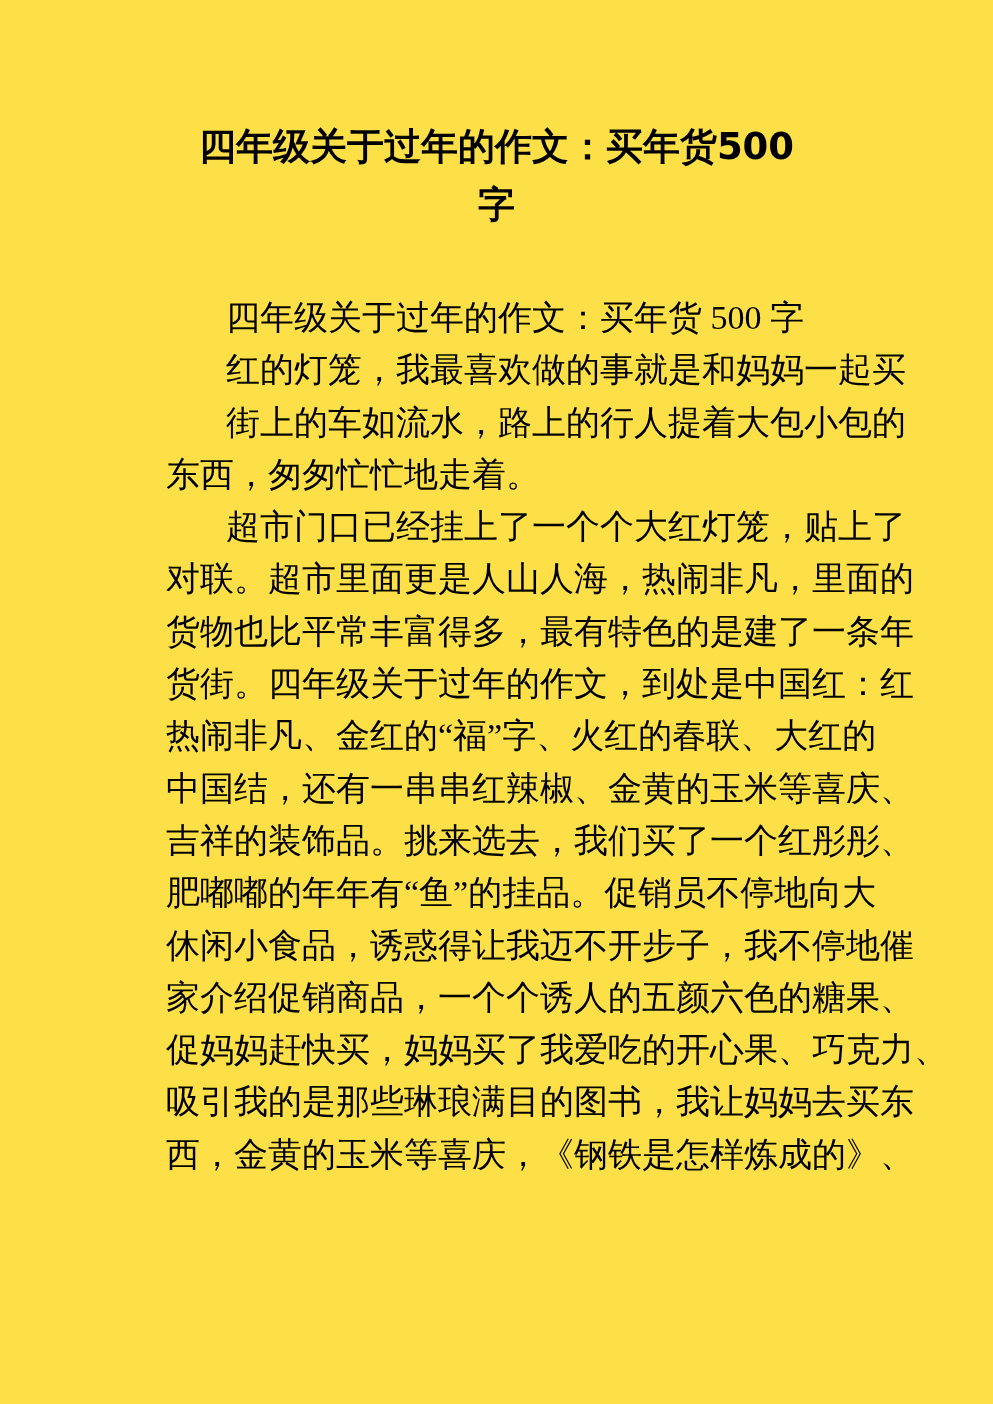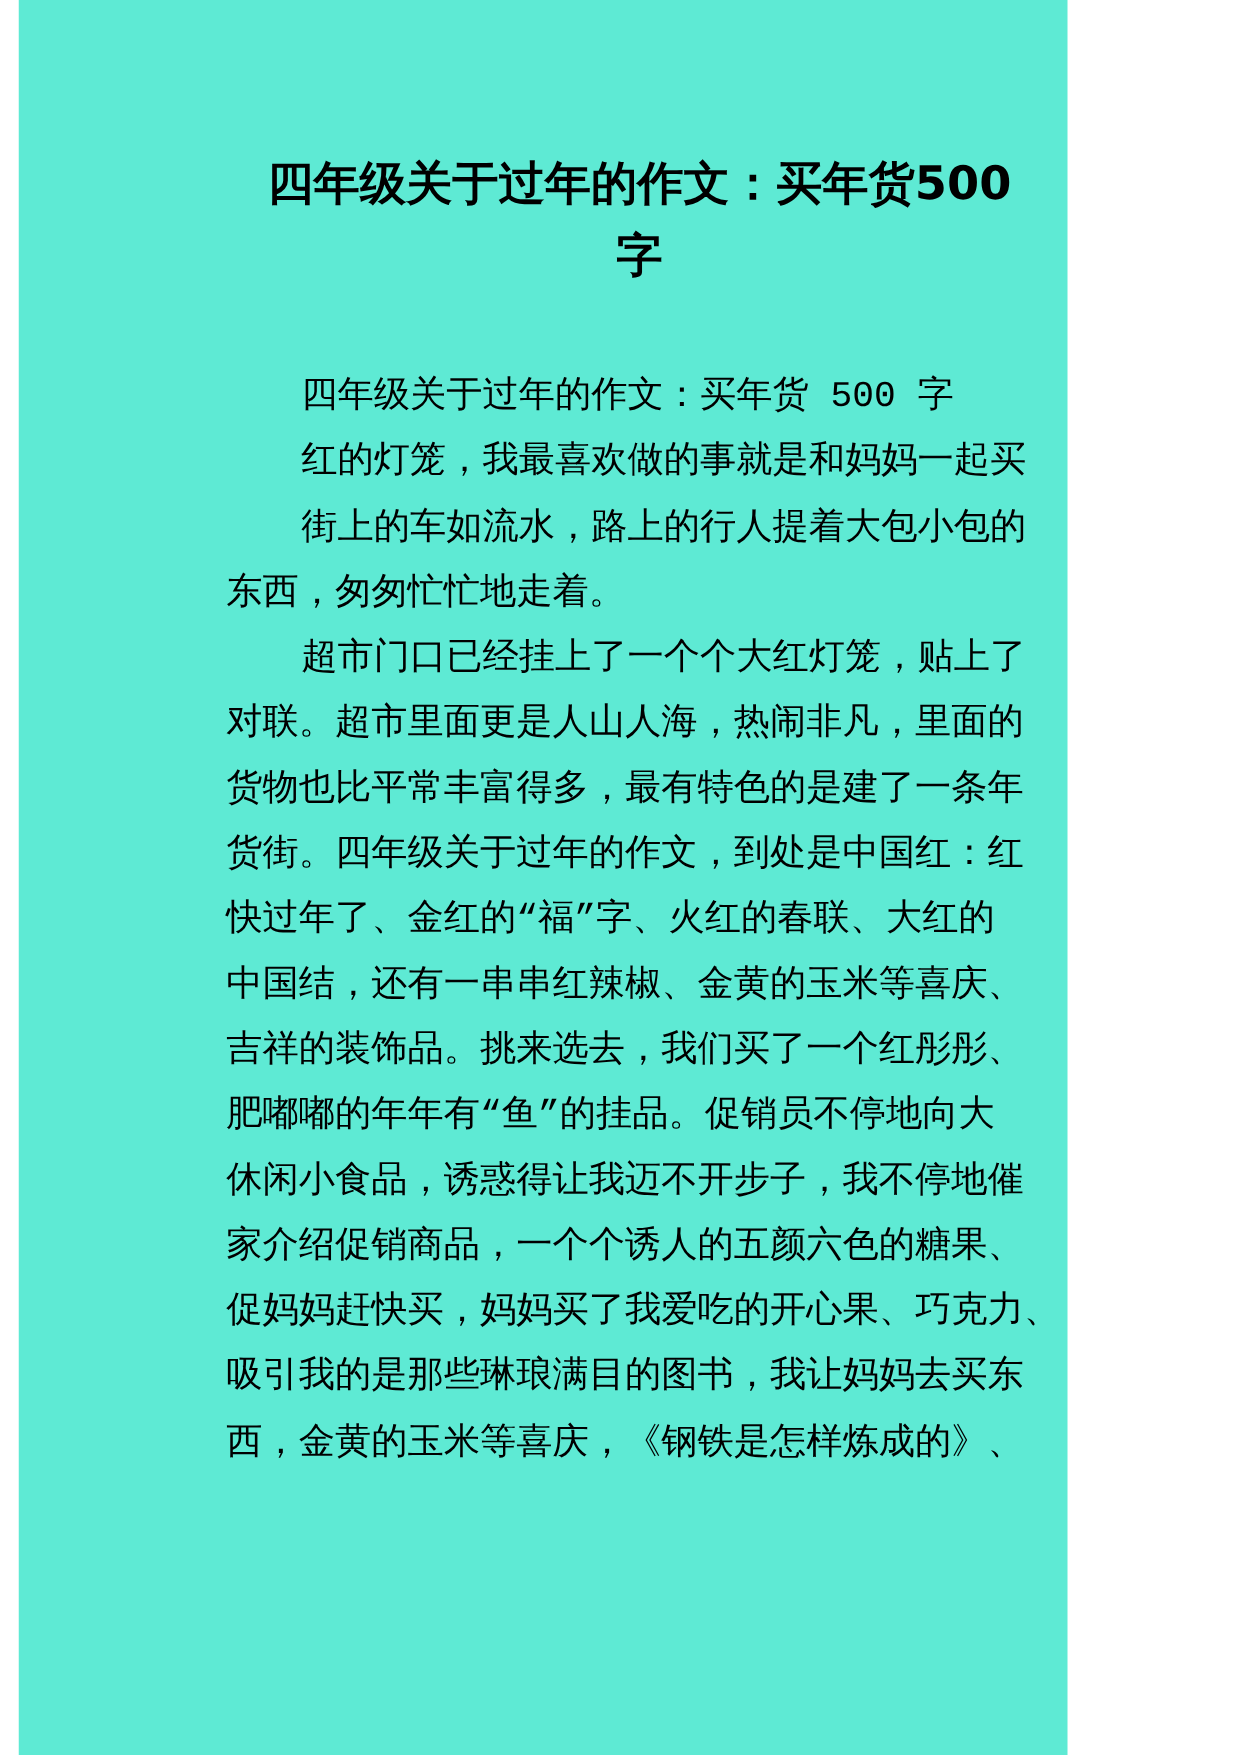--- a/index.html
+++ b/index.html
@@ -9,46 +9,46 @@
     }
     body {
       width: 993px;
       height: 1404px;
       position: relative;
       overflow: hidden;
       color: #000000;
     }
     .page {
       position: absolute;
-      left: 15px;
+      left: 0;
       top: 0;
-      width: 839px;
+      width: 993px;
       height: 1404px;
-      background: #5eead4;
+      background: #fde047;
     }
     .title {
       position: absolute;
       left: 160px;
       width: 673px;
       top: 118px;
       margin: 0;
       text-align: center;
       font-family: "DejaVu Sans", "Liberation Sans", sans-serif;
       font-weight: bold;
       font-size: 37px;
       line-height: 58px;
       letter-spacing: 0px;
     }
     .body-text {
       position: absolute;
       left: 166px;
       top: 292px;
       width: 672px;
-      font-family: Liberation Mono, monospace;
-      font-size: 29px;
+      font-family: Liberation Serif, serif;
+      font-size: 34px;
       line-height: 52.3px;
     }
     .line {
       display: block;
       white-space: nowrap;
       height: 52.3px;
     }
     .line.indent {
       padding-left: 60px;
     }
@@ -64,21 +64,21 @@
 
   <div class="body-text">
     <span class="line indent">四年级关于过年的作文：买年货 500 字</span>
     <span class="line indent">红的灯笼，我最喜欢做的事就是和妈妈一起买</span>
     <span class="line indent">街上的车如流水，路上的行人提着大包小包的</span>
     <span class="line">东西，匆匆忙忙地走着。</span>
     <span class="line indent">超市门口已经挂上了一个个大红灯笼，贴上了</span>
     <span class="line">对联。超市里面更是人山人海，热闹非凡，里面的</span>
     <span class="line">货物也比平常丰富得多，最有特色的是建了一条年</span>
     <span class="line">货街。四年级关于过年的作文，到处是中国红：红</span>
-    <span class="line">快过年了、金红的“福”字、火红的春联、大红的</span>
+    <span class="line">热闹非凡、金红的“福”字、火红的春联、大红的</span>
     <span class="line">中国结，还有一串串红辣椒、金黄的玉米等喜庆、</span>
     <span class="line">吉祥的装饰品。挑来选去，我们买了一个红彤彤、</span>
     <span class="line">肥嘟嘟的年年有“鱼”的挂品。促销员不停地向大</span>
     <span class="line">休闲小食品，诱惑得让我迈不开步子，我不停地催</span>
     <span class="line">家介绍促销商品，一个个诱人的五颜六色的糖果、</span>
     <span class="line">促妈妈赶快买，妈妈买了我爱吃的开心果、巧克力、</span>
     <span class="line">吸引我的是那些琳琅满目的图书，我让妈妈去买东</span>
     <span class="line">西，金黄的玉米等喜庆，《钢铁是怎样炼成的》、</span>
   </div>
 </div>

